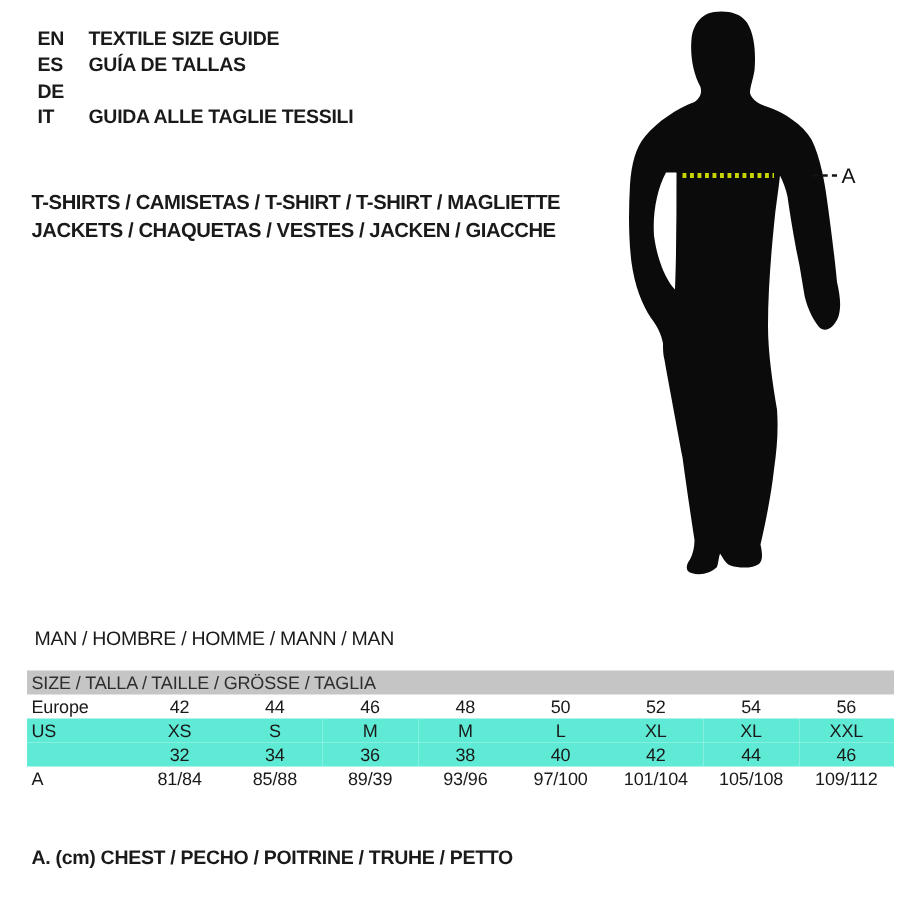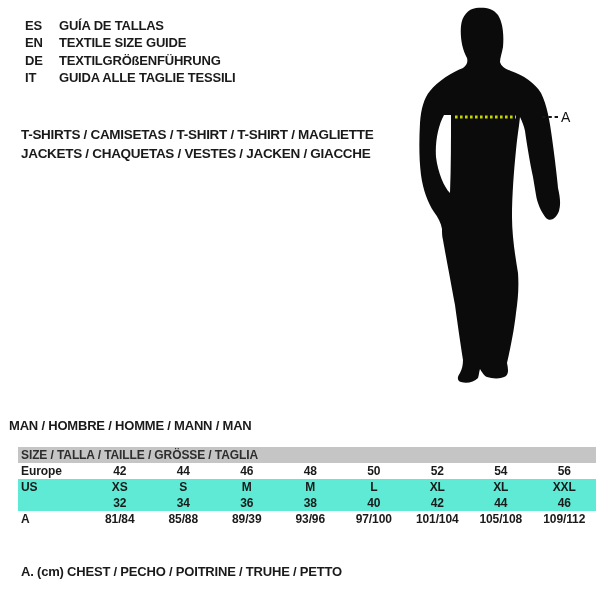--- a/index.html
+++ b/index.html
@@ -14,50 +14,49 @@
   .lang-code{width:34px;}
   
   .cats{position:absolute;left:21px;top:126px;font-size:13.5px;font-weight:bold;
     letter-spacing:-0.3px;}
   .cats div{height:18.5px;line-height:18.5px;}
   
   .figure-wrap{position:absolute;left:415px;top:5px;width:160px;height:380px;}
   .figure-wrap svg{display:block;width:160px;height:380px;}
   .measure-a{font-family:"Liberation Sans","DejaVu Sans",sans-serif;font-size:14px;}
   
-  .man-title{position:absolute;left:9px;top:418px;font-size:13px;line-height:15px;
-    font-weight:bold;letter-spacing:-0.2px;}
+  .man-title{position:absolute;left:23px;top:418px;font-size:13px;line-height:15px;
+    font-weight:normal;letter-spacing:-0.2px;}
   
   .size-table{position:absolute;left:18px;top:447px;width:578px;
-    border-collapse:collapse;table-layout:fixed;font-size:12px;letter-spacing:-0.1px;font-weight:bold;}
+    border-collapse:collapse;table-layout:fixed;font-size:12px;letter-spacing:-0.1px;}
   .size-table td{height:16px;padding:0;text-align:center;vertical-align:middle;white-space:nowrap;}
   .size-table td.lbl{text-align:left;padding-left:3px;}
   .size-table tr.thead td{background:#c5c5c5;text-align:left;padding-left:3px;color:#2e2e2e;}
   .size-table tr.gray td{background:#5eead4;}
   
   .footnote{position:absolute;left:21px;top:564px;font-size:13px;font-weight:bold;
     letter-spacing:-0.2px;}
 </style>
 </head>
 <body>
 
 <div class="canvas">
 
   <div class="lang-block">
     <div class="lang-row">
+      <span class="lang-code">EN</span>
+      <span class="lang-title">TEXTILE SIZE GUIDE</span>
+    </div>
+    <div class="lang-row">
       <span class="lang-code">ES</span>
       <span class="lang-title">GUÍA DE TALLAS</span>
     </div>
     <div class="lang-row">
-      <span class="lang-code">EN</span>
-      <span class="lang-title">TEXTILE SIZE GUIDE</span>
-    </div>
-    <div class="lang-row">
       <span class="lang-code">DE</span>
-      <span class="lang-title">TEXTILGRÖßENFÜHRUNG</span>
     </div>
     <div class="lang-row">
       <span class="lang-code">IT</span>
       <span class="lang-title">GUIDA ALLE TAGLIE TESSILI</span>
     </div>
   </div>
 
   <div class="cats">
     <div>T-SHIRTS / CAMISETAS / T-SHIRT / T-SHIRT / MAGLIETTE</div>
     <div>JACKETS / CHAQUETAS / VESTES / JACKEN / GIACCHE</div>

